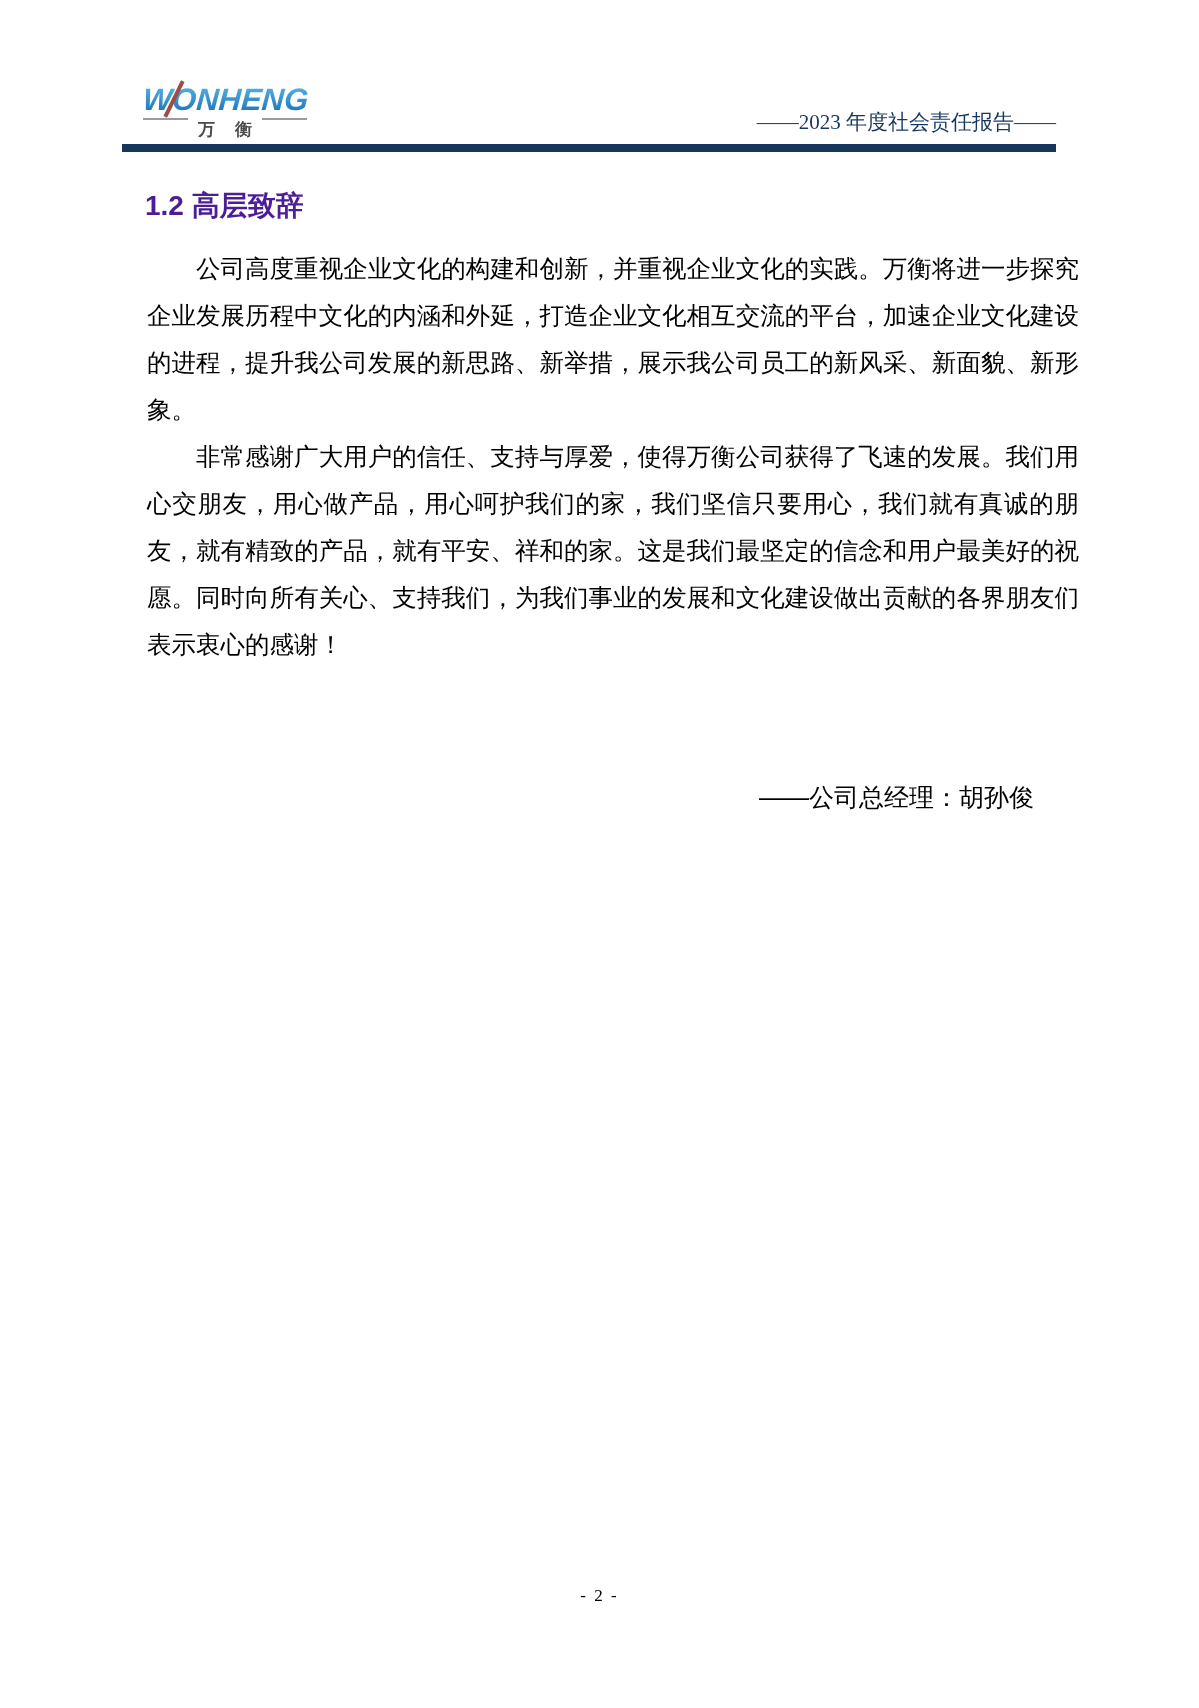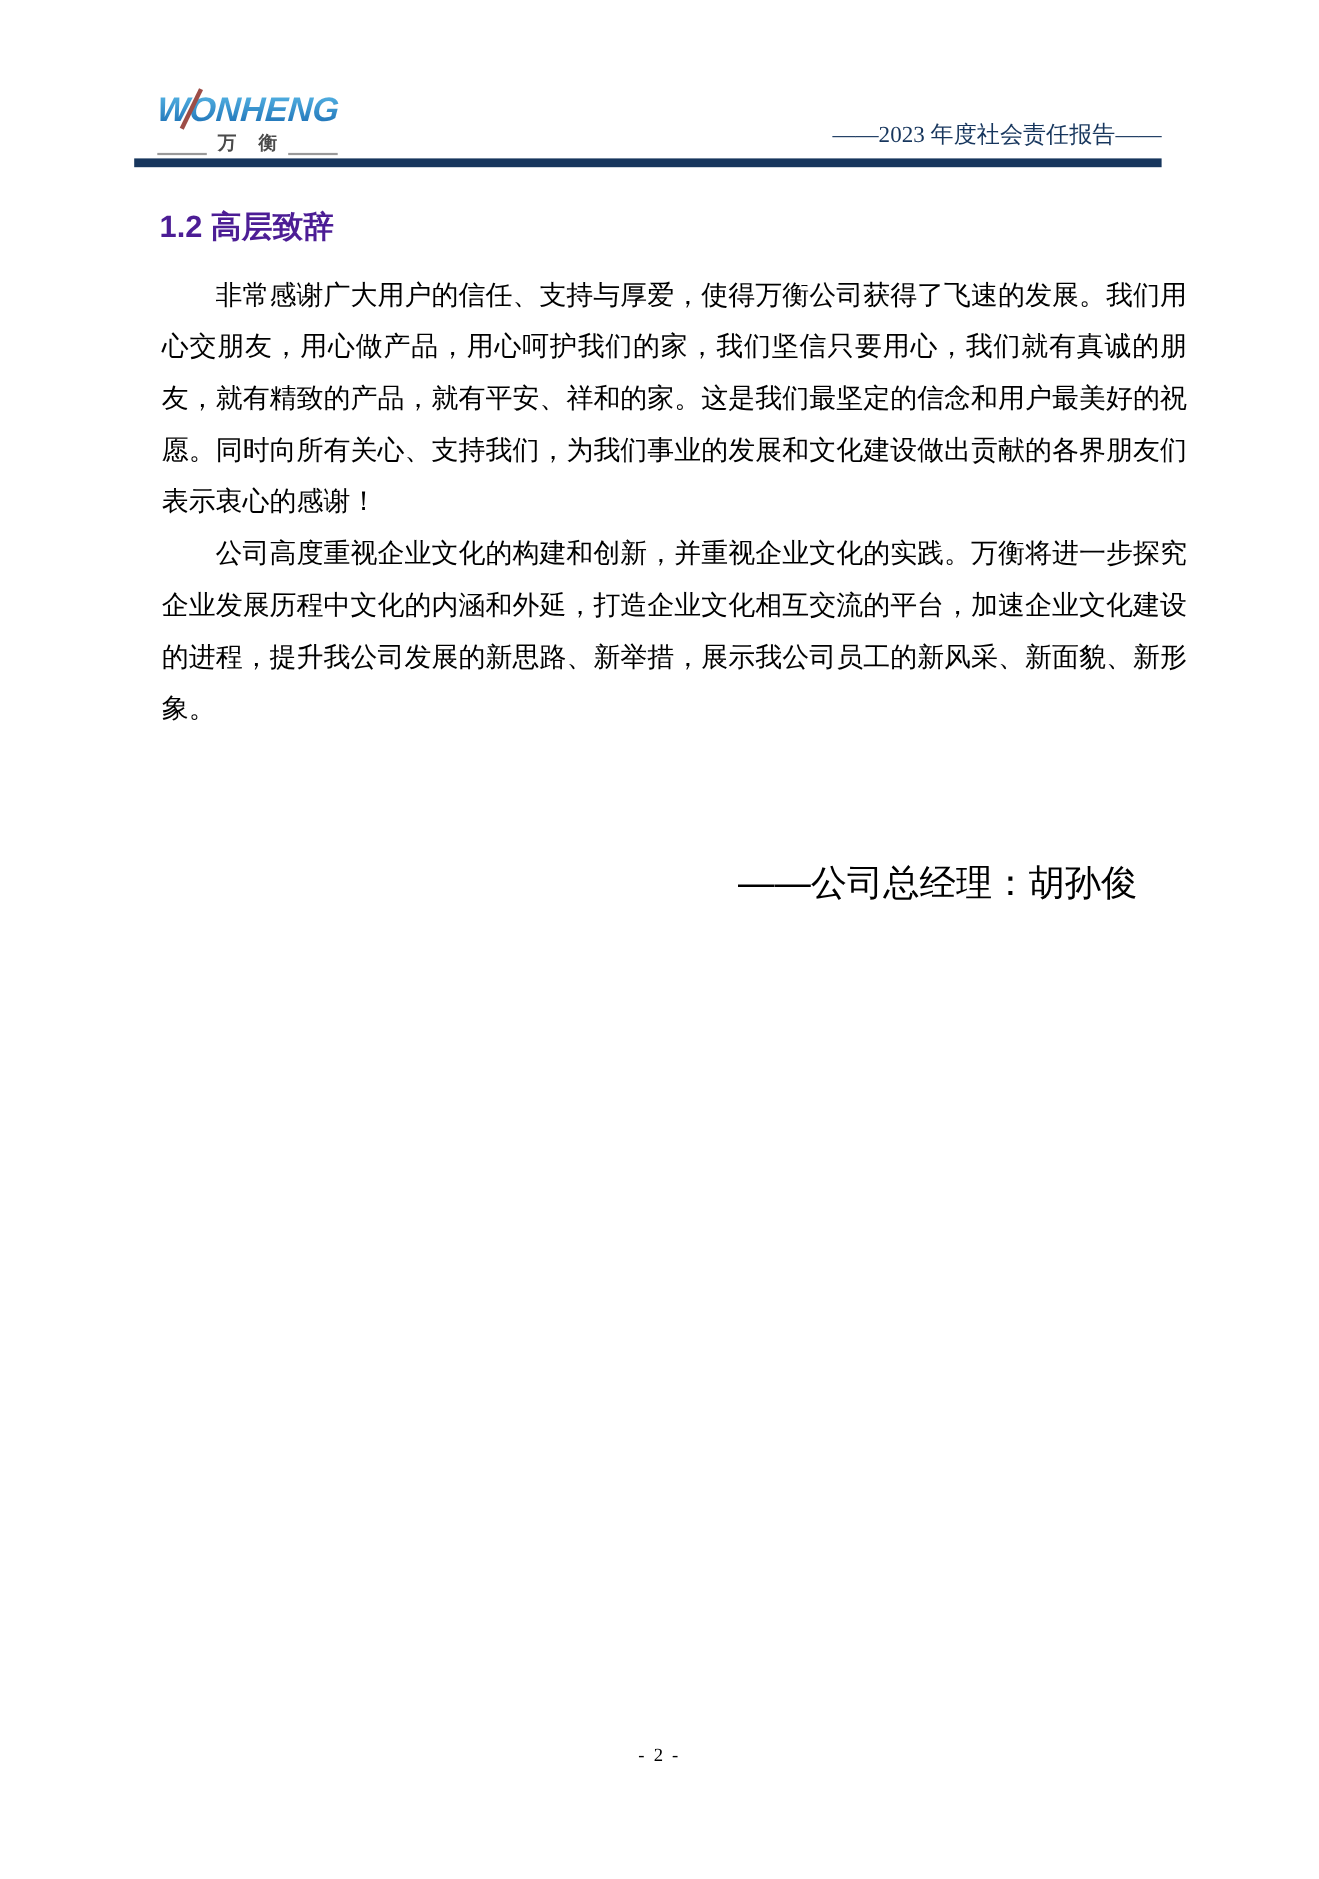--- a/index.html
+++ b/index.html
@@ -54,21 +54,21 @@
     left: 29px;
     top: -5px;
     width: 4px;
     height: 40px;
     background: #9d4d47;
     transform: rotate(26deg);
     z-index: 2;
   }
   .logo-cn-row {
     display: flex;
-    align-items: flex-end;
+    align-items: flex-start;
     margin-top: 3px;
     width: 164px;
   }
   .logo-rule {
     flex: 1;
     height: 2px;
     background: #9a9a9a;
   }
   .logo-cn {
     font-size: 17px;
@@ -111,21 +111,21 @@
   }
   .body-text p {
     margin: 0;
     text-indent: 2em;
   }
   .signature {
     width: 932px;
     margin: 113px 0 0 147px;
     padding-right: 45px;
     text-align: right;
-    font-size: 33px;
+    font-size: 25px;
     color: #000000;
     white-space: nowrap;
   }
 
   
   .page-footer {
     position: absolute;
     left: 0;
     right: 0;
     bottom: 102px;
@@ -158,22 +158,22 @@
       </div>
       <div class="report-title">——2023 年度社会责任报告——</div>
     </div>
     <div class="header-bar"></div>
   </header>
 
   <main>
     <h2 class="section-heading">1.2 高层致辞</h2>
 
     <div class="body-text">
+      <p>公司高度重视企业文化的构建和创新，并重视企业文化的实践。万衡将进一步探究企业发展历程中文化的内涵和外延，打造企业文化相互交流的平台，加速企业文化建设的进程，提升我公司发展的新思路、新举措，展示我公司员工的新风采、新面貌、新形象。</p>
       <p>非常感谢广大用户的信任、支持与厚爱，使得万衡公司获得了飞速的发展。我们用心交朋友，用心做产品，用心呵护我们的家，我们坚信只要用心，我们就有真诚的朋友，就有精致的产品，就有平安、祥和的家。这是我们最坚定的信念和用户最美好的祝愿。同时向所有关心、支持我们，为我们事业的发展和文化建设做出贡献的各界朋友们表示衷心的感谢！</p>
-      <p>公司高度重视企业文化的构建和创新，并重视企业文化的实践。万衡将进一步探究企业发展历程中文化的内涵和外延，打造企业文化相互交流的平台，加速企业文化建设的进程，提升我公司发展的新思路、新举措，展示我公司员工的新风采、新面貌、新形象。</p>
     </div>
 
     <div class="signature">——公司总经理：胡孙俊</div>
   </main>
 
   <footer class="page-footer">
     <span class="page-number">- 2 -</span>
   </footer>
 
 </div>

